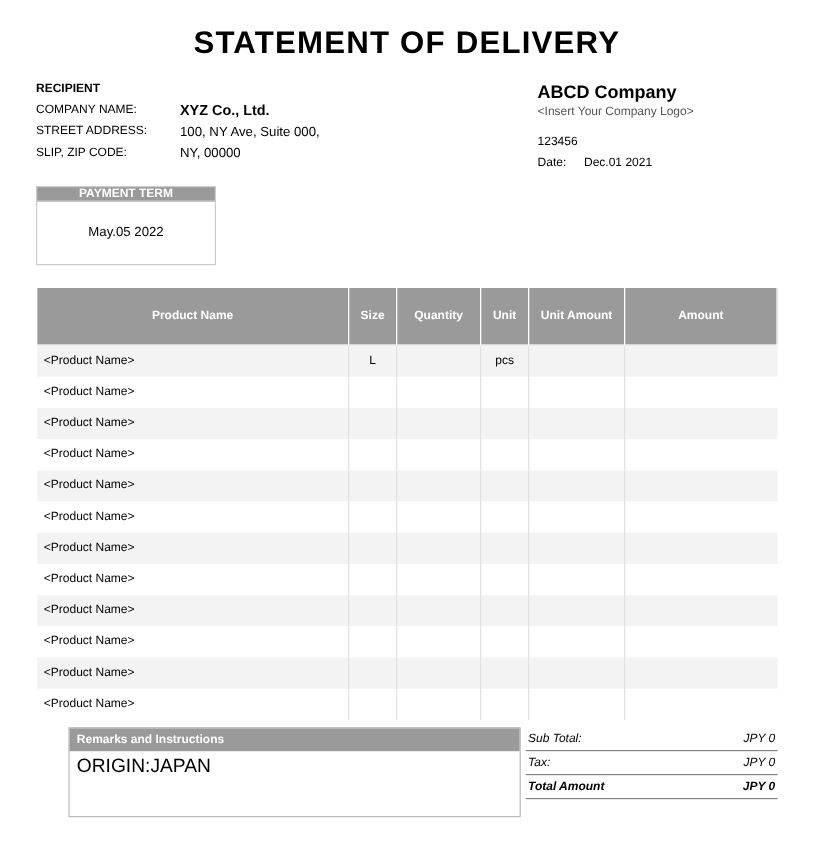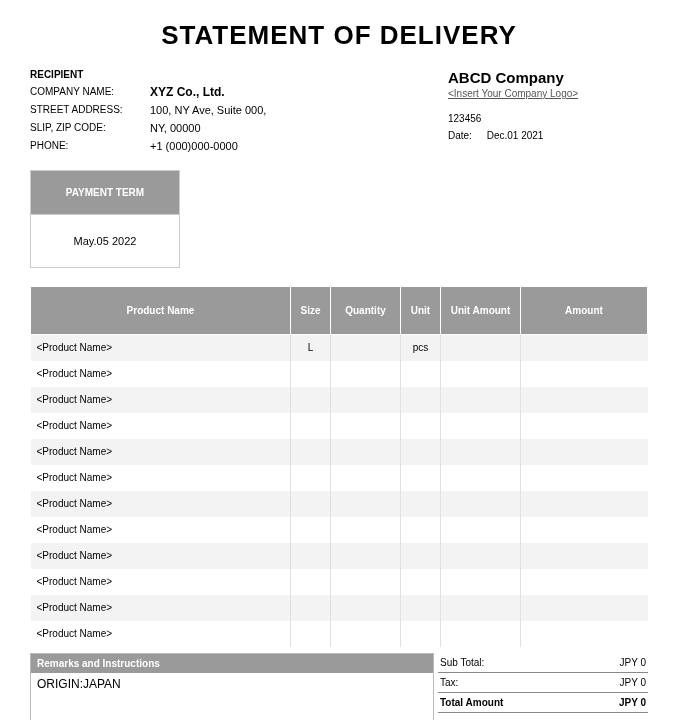--- a/index.html
+++ b/index.html
@@ -24,36 +24,36 @@
     margin-bottom: 14px;
   }
   .recipient-block { flex: 1; }
   .recipient-label { font-size: 10px; font-weight: bold; margin-bottom: 4px; }
   .field-row { display: flex; margin-bottom: 2px; line-height: 16px; }
   .field-label { width: 120px; font-size: 10px; }
   .field-value { font-size: 11px; }
   .field-value.bold { font-weight: bold; font-size: 12px; }
   .company-block { width: 200px; text-align: left; }
   .company-name { font-weight: bold; font-size: 15px; margin-bottom: 2px; }
-  .logo-placeholder { font-size: 10px; color: #555; margin-bottom: 14px; text-decoration: underline; }
+  .logo-placeholder { font-size: 10px; color: #555; margin-bottom: 14px; }
   .slip-label { font-size: 10px; margin-bottom: 2px; }
   .slip-number { font-size: 10px; margin-bottom: 6px; }
   .date-row { font-size: 10px; }
   .date-row .lbl { margin-right: 12px; }
   .payment-term {
     width: 150px;
     margin-bottom: 18px;
   }
   .payment-term-header {
     background: #9a9a9a;
     color: #fff;
     font-size: 10px;
     font-weight: bold;
     text-align: center;
-    padding: 16px 0;
+    padding: 0 0;
     border: 1px solid #ccc;
   }
   .payment-term-value {
     border: 1px solid #ccc;
     border-top: none;
     text-align: center;
     padding: 20px 0;
     font-size: 11px;
   }
   table.products {
@@ -83,39 +83,41 @@
     height: 26px;
     vertical-align: middle;
   }
   table.products td:last-child { border-right: none; }
   table.products tr.odd td { background: #f3f3f3; }
   table.products tr.even td { background: #fff; }
   table.products td.center { text-align: center; }
   .bottom-row {
     display: flex;
     gap: 4px;
+    margin-left: 27px;
   }
   .remarks {
     flex: 1;
     border: 1px solid #bbb;
   }
   .remarks-header {
     background: #9a9a9a;
     color: #fff;
     font-size: 10px;
     font-weight: bold;
     padding: 4px 6px;
   }
   .remarks-body {
     padding: 4px 6px;
-    font-size: 12px;
+    font-size: 16px;
     min-height: 54px;
   }
   .totals {
     width: 210px;
+    font-style: italic;
   }
   .totals-row {
     display: flex;
     justify-content: space-between;
     border-bottom: 1px solid #888;
     padding: 4px 2px;
     font-size: 10px;
   }
   .totals-row.bold { font-weight: bold; }
 </style>
@@ -131,24 +133,20 @@
       <div class="field-label">COMPANY NAME:</div>
       <div class="field-value bold">XYZ Co., Ltd.</div>
     </div>
     <div class="field-row">
       <div class="field-label">STREET ADDRESS:</div>
       <div class="field-value">100, NY Ave, Suite 000,</div>
     </div>
     <div class="field-row">
       <div class="field-label">SLIP, ZIP CODE:</div>
       <div class="field-value">NY, 00000</div>
-    </div>
-    <div class="field-row">
-      <div class="field-label">PHONE:</div>
-      <div class="field-value">+1 (000)000-0000</div>
     </div>
   </div>
   <div class="company-block">
     <div class="company-name">ABCD Company</div>
     <div class="logo-placeholder">&lt;Insert Your Company Logo&gt;</div>
     <div class="slip-number">123456</div>
     <div class="date-row">
       <span class="lbl">Date:</span>
       <span>Dec.01 2021</span>
     </div>

